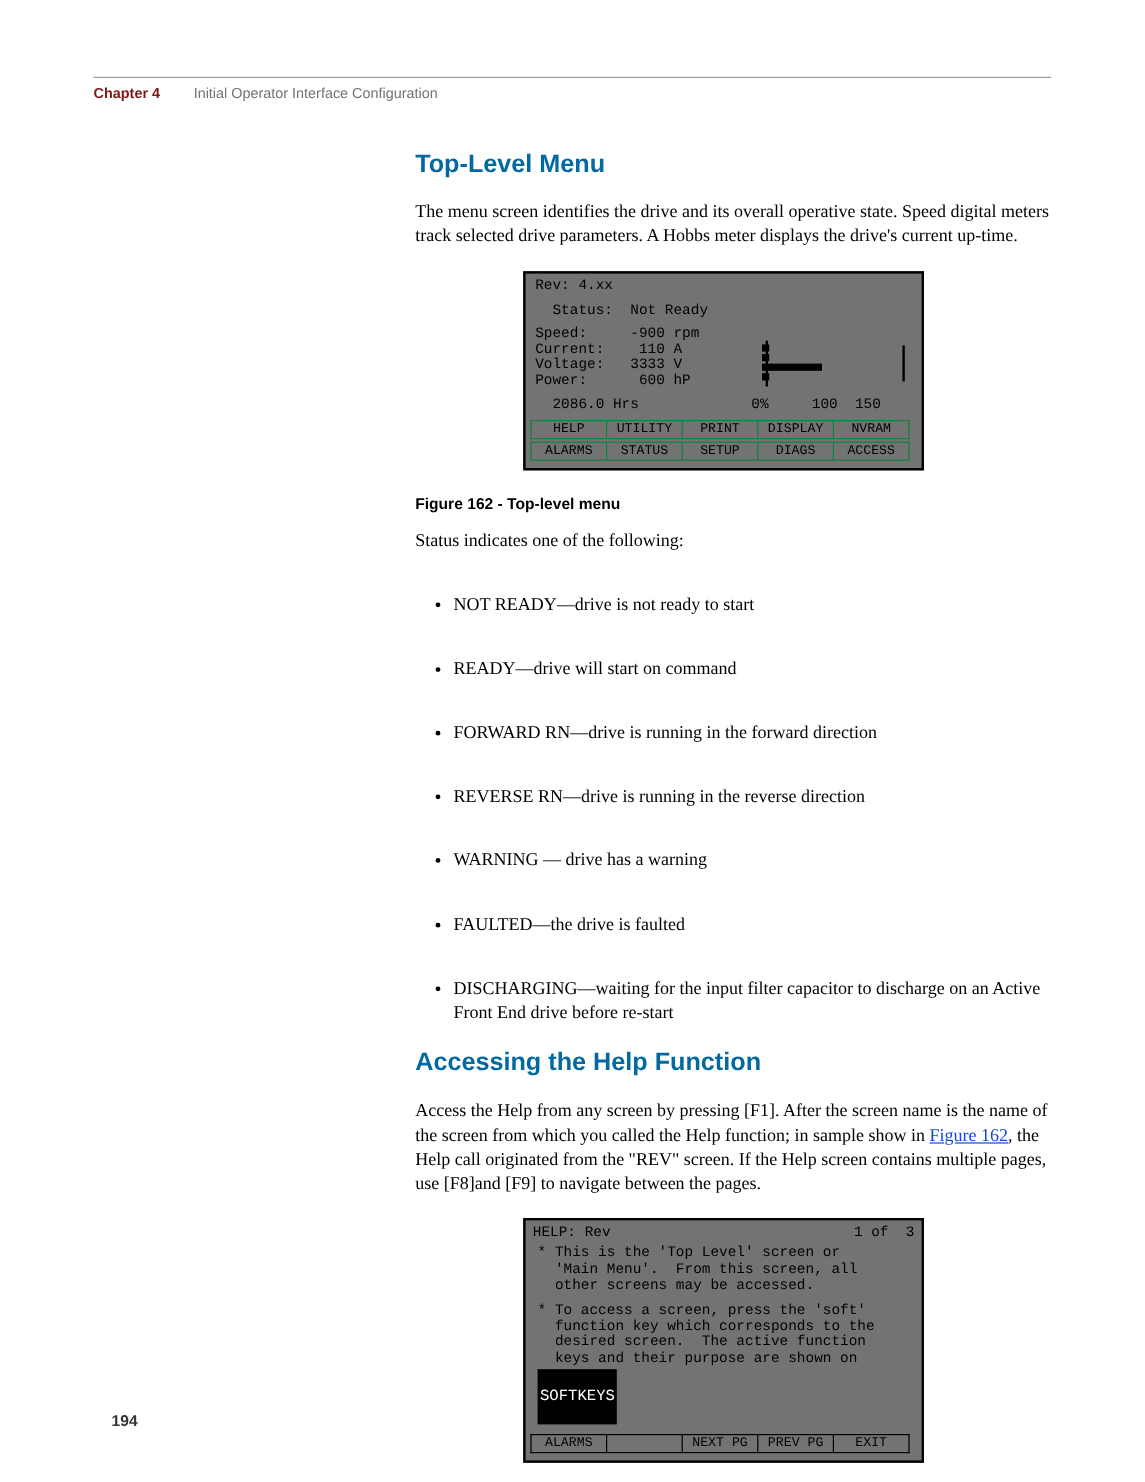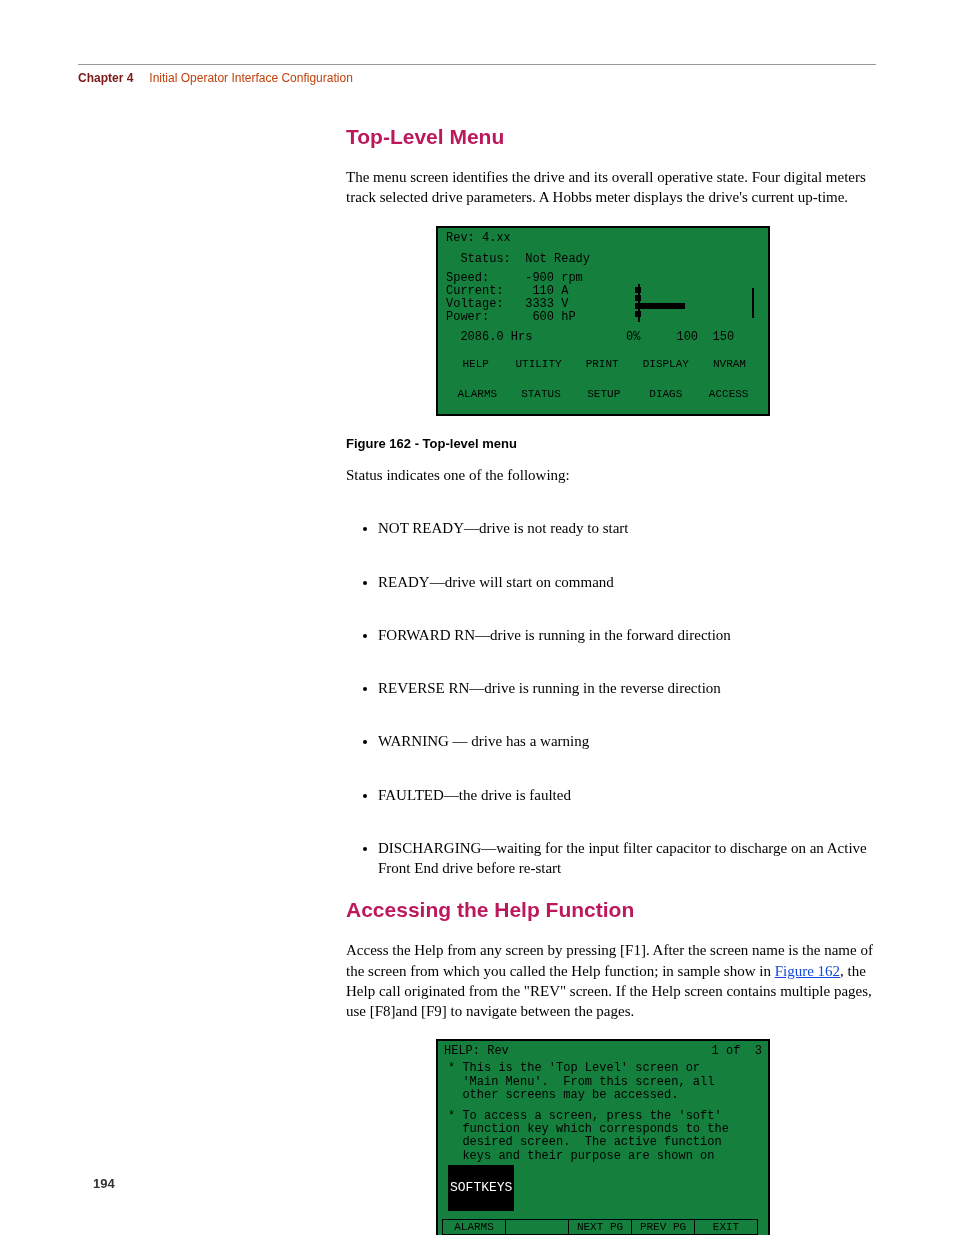--- a/index.html
+++ b/index.html
@@ -24,58 +24,58 @@
     border-top: 1px solid #999;
     padding-top: 6px;
     display: flex;
     gap: 16px;
     font-family: Arial, Helvetica, sans-serif;
     font-size: 12px;
     margin-bottom: 40px;
     align-items: center;
   }
   .chapter-label { font-weight: bold; color: #7b1818; }
-  .chapter-title { color: #c2410c; }
+  .chapter-title { color: #737373; margin-left: 12px; }
   .content { margin-left: 268px; }
   .content-wide { margin-left: 0; }
   h2 {
     font-family: Arial, Helvetica, sans-serif;
     font-weight: bold;
     font-size: 21px;
     margin: 0 0 18px 0;
-    color: #be185d;
+    color: #0369a1;
   }
   p { margin: 0 0 18px 0; line-height: 1.35; }
   a.link { color: #1048d8; text-decoration: underline; }
   .fig-caption {
     font-family: Arial, Helvetica, sans-serif;
     font-weight: bold;
     font-size: 13px;
     margin: 20px 0 14px 0;
   }
   ul { margin: 2px 0 18px 0; padding-left: 32px; }
   li { margin-bottom: 6px; line-height: 1.35; margin-top: 33px; }
 
   
   .screenshot {
     margin-left: 90px;
     border: 2px solid #000;
     font-family: "Courier New", monospace;
     font-size: 12px;
     line-height: 1.1;
     color: #000;
-    background: #15803d;
+    background: #737373;
     position: relative;
     padding: 4px 0 4px 0;
     width: 330px;
   }
   .screenshot .row { white-space: pre; padding: 0 8px; }
   .sk-rows { border-collapse: collapse; margin: 6px 4px 2px 4px; }
   .sk-rows td {
-    border: 7px solid #15803d;
+    border: 1px solid #15803d;
     font-family: "Courier New", monospace;
     font-size: 11px;
     text-align: center;
     padding: 1px 0;
     width: 62px;
   }
   .help-body { padding: 4px 10px 0 10px; }
   .help-sk { border-collapse: collapse; margin: 4px 4px 2px 4px; }
   .help-sk td {
     border: 1px solid #000;
@@ -120,21 +120,21 @@
 <body>
 
 <div class="page">
   <div class="header-line">
     <span class="chapter-label">Chapter 4</span>
     <span class="chapter-title">Initial Operator Interface Configuration</span>
   </div>
 
   <div class="content">
     <h2>Top-Level Menu</h2>
-    <p>The menu screen identifies the drive and its overall operative state. Four digital meters track selected drive parameters. A Hobbs meter displays the drive's current up-time.</p>
+    <p>The menu screen identifies the drive and its overall operative state. Speed digital meters track selected drive parameters. A Hobbs meter displays the drive's current up-time.</p>
 
     <div class="screenshot">
       <div class="row">Rev: 4.xx</div>
       <div class="row" style="height:8px;"></div>
       <div class="row">  Status:  Not Ready</div>
       <div class="row" style="height:6px;"></div>
       <div class="row">Speed:     -900 rpm</div>
       <div class="row">Current:    110 A</div>
       <div class="row">Voltage:   3333 V</div>
       <div class="row">Power:      600 hP</div>

